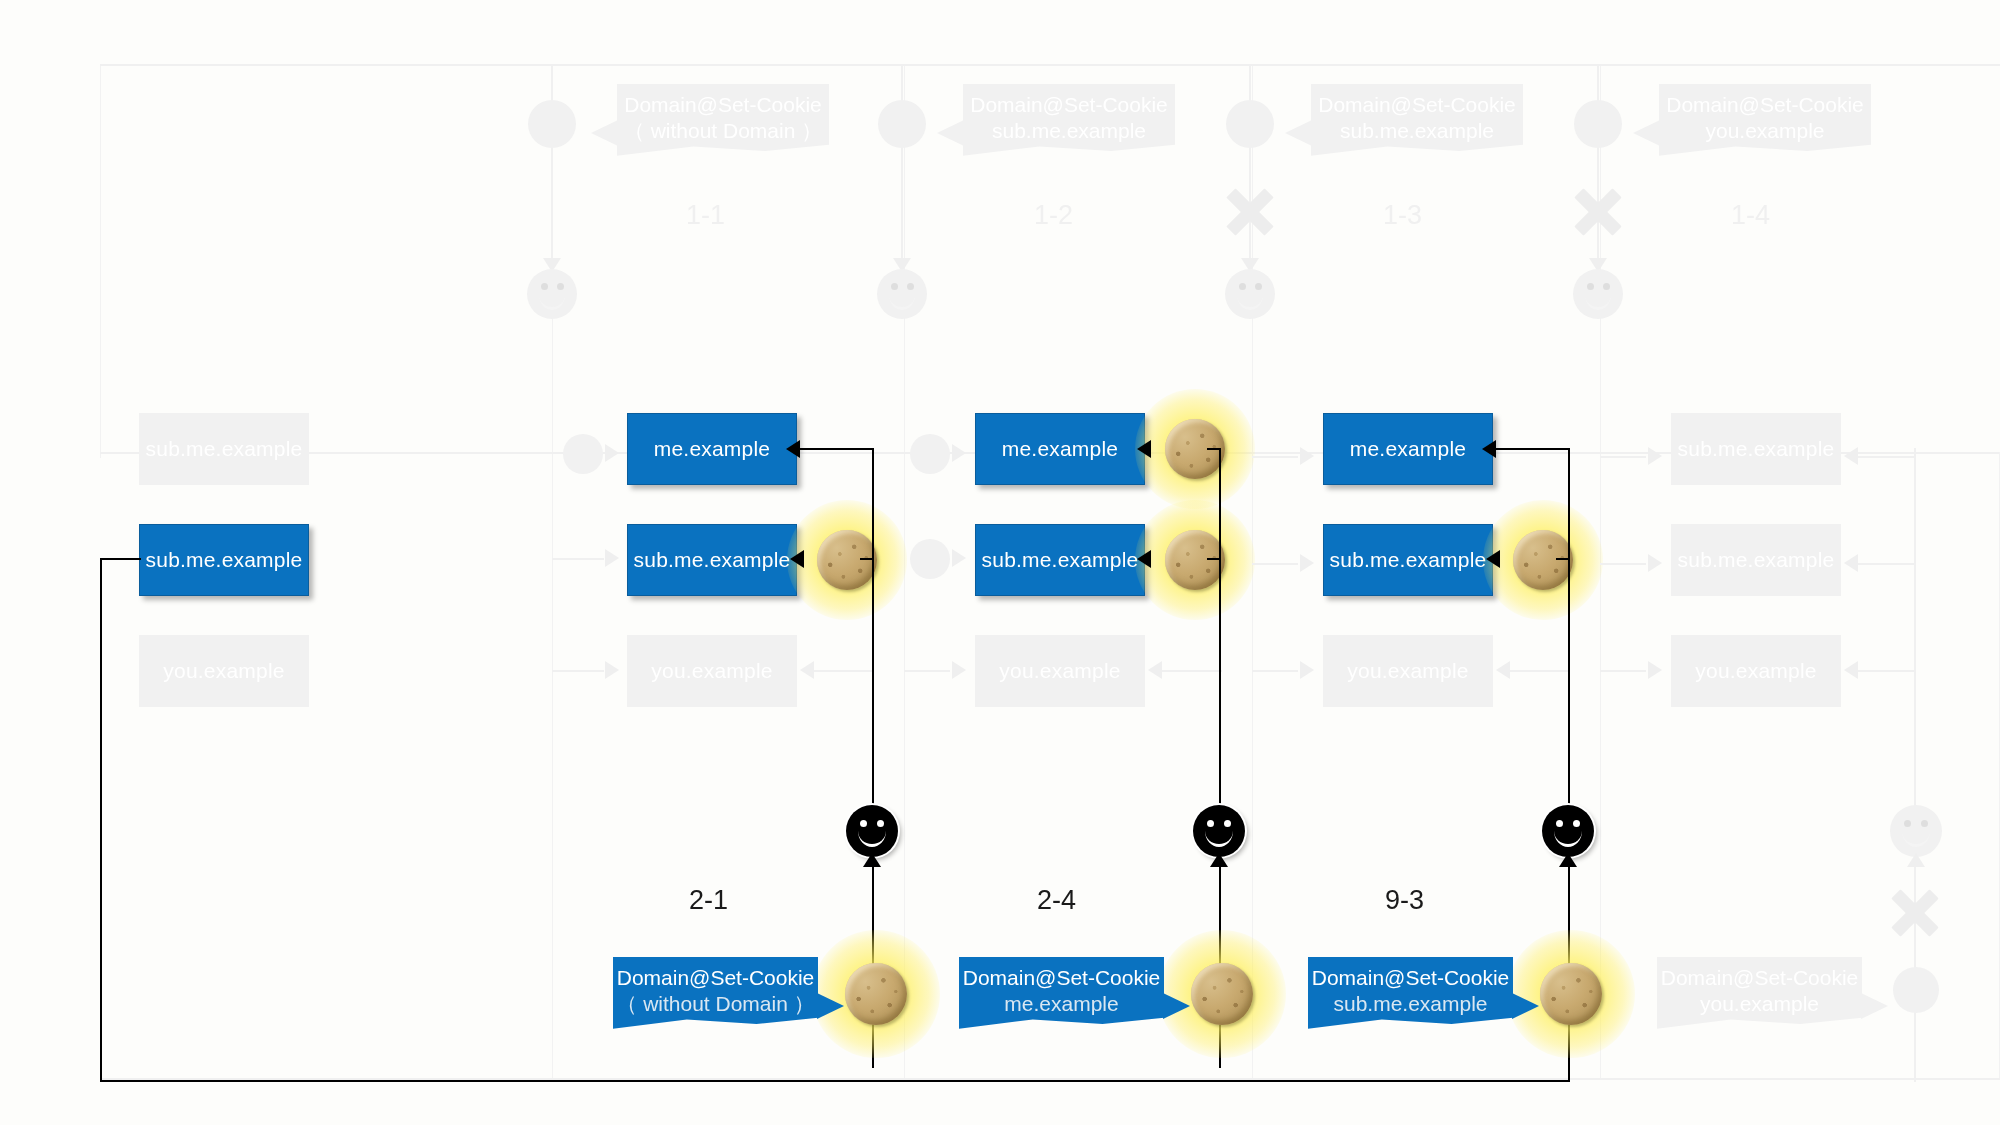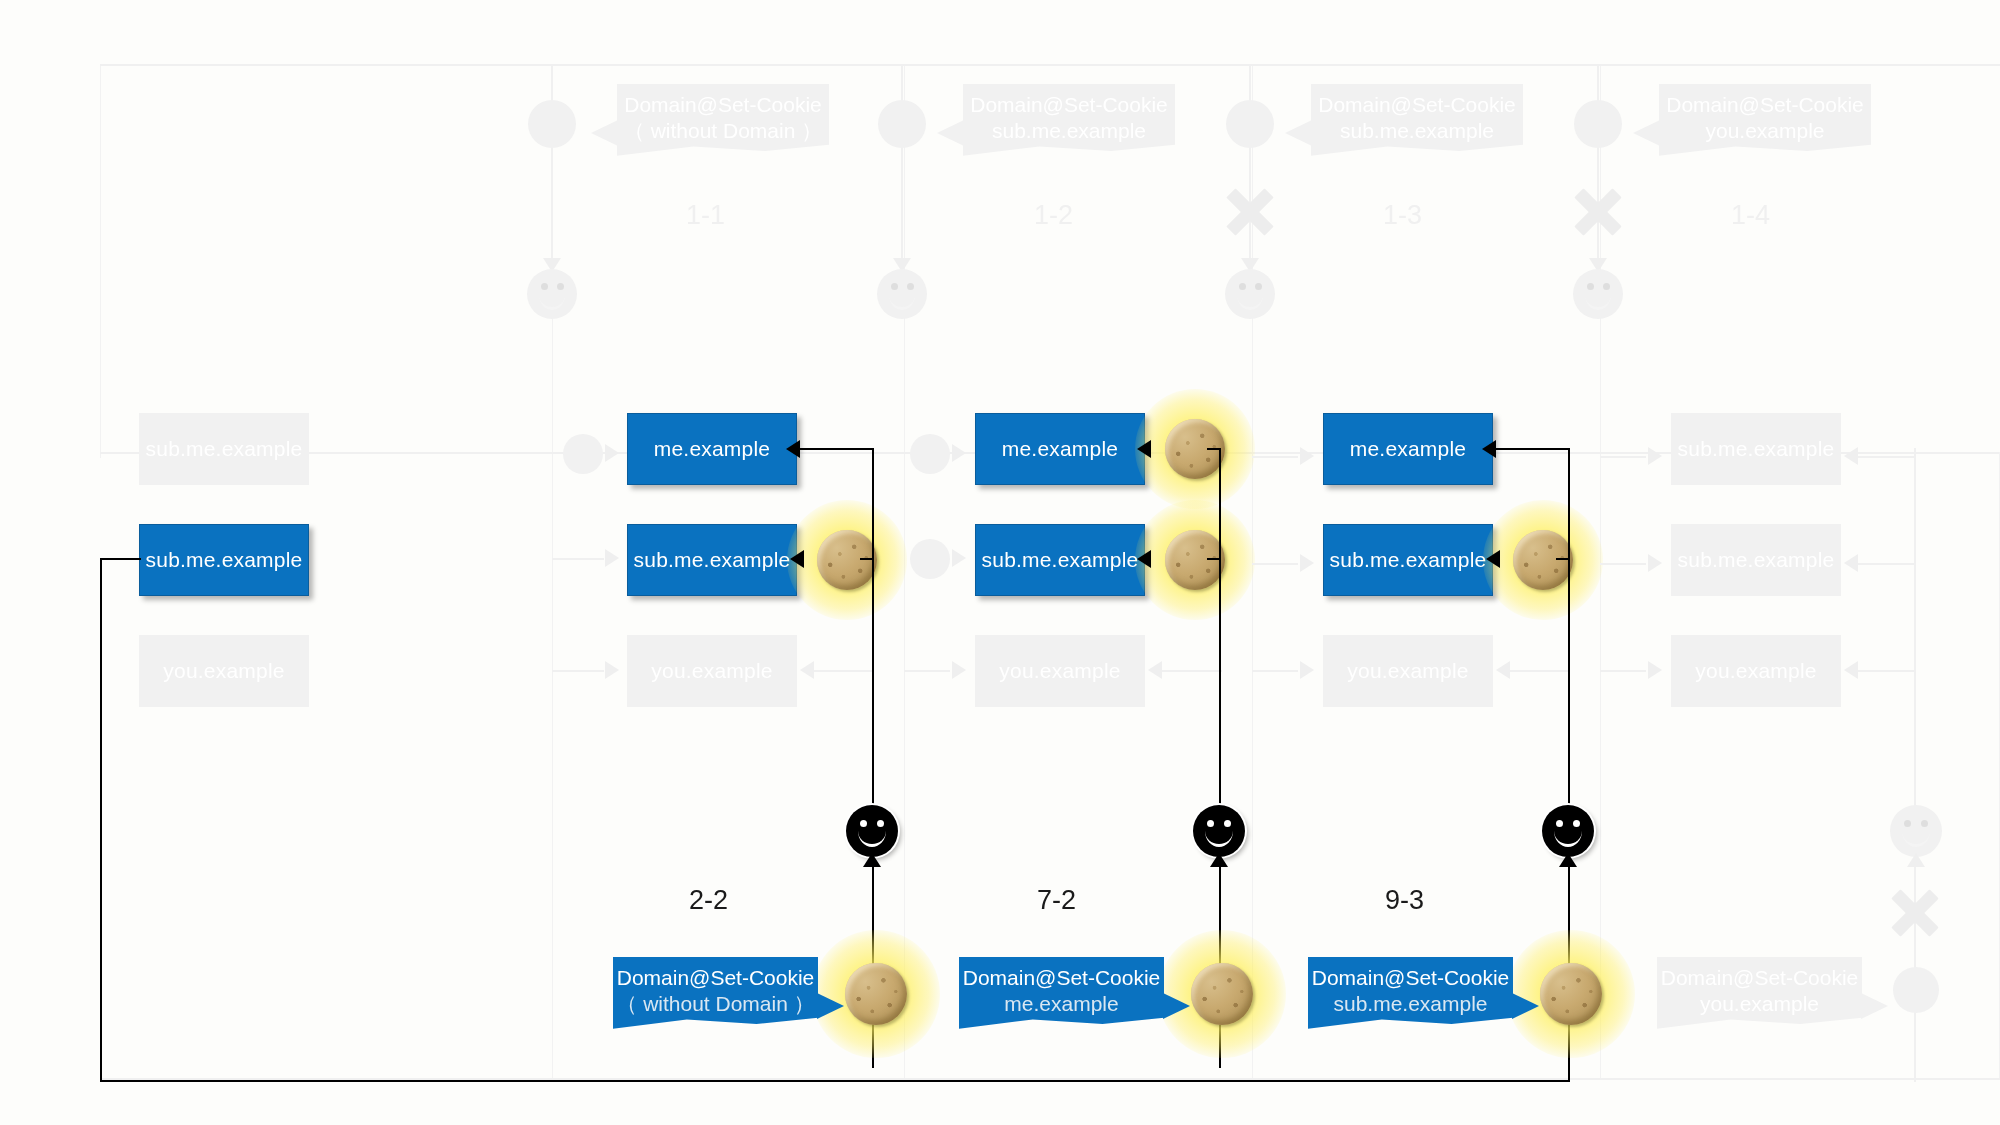--- a/index.html
+++ b/index.html
@@ -273,21 +273,21 @@
   <div class="ar left" style="left:786px;top:440px;"></div>
   <div class="ln h" style="left:860px;top:558px;width:14px;"></div>
   <div class="ar left" style="left:790px;top:550px;"></div>
 
   <div class="smiley active" style="left:846px;top:805px;width:52px;height:52px;">
     <span class="eye l"></span>
     <span class="eye r"></span>
     <span class="mouth"></span>
   </div>
   <div class="ar up" style="left:863px;top:853px;"></div>
-  <div class="steplbl" style="left:689px;top:885px;">2-2</div>
+  <div class="steplbl" style="left:689px;top:885px;">2-1</div>
   <div class="glow" style="left:812px;top:930px;width:128px;height:128px;"></div>
   <div class="cookie" style="left:845px;top:963px;width:62px;height:62px;"></div>
   <div class="callout active" style="left:613px;top:957px;width:205px;height:78px;">
     <div class="cbody">
       <div class="l1">Domain@Set-Cookie</div>
       <div class="l2">（ without Domain ）</div>
     </div>
     <div class="cpoint"></div>
   </div>
 
@@ -320,21 +320,21 @@
   <div class="ar left" style="left:1137px;top:440px;"></div>
   <div class="ln h" style="left:1207px;top:558px;width:14px;"></div>
   <div class="ar left" style="left:1137px;top:550px;"></div>
 
   <div class="smiley active" style="left:1193px;top:805px;width:52px;height:52px;">
     <span class="eye l"></span>
     <span class="eye r"></span>
     <span class="mouth"></span>
   </div>
   <div class="ar up" style="left:1210px;top:853px;"></div>
-  <div class="steplbl" style="left:1037px;top:885px;">7-2</div>
+  <div class="steplbl" style="left:1037px;top:885px;">2-4</div>
   <div class="glow" style="left:1158px;top:930px;width:128px;height:128px;"></div>
   <div class="cookie" style="left:1191px;top:963px;width:62px;height:62px;"></div>
   <div class="callout active" style="left:959px;top:957px;width:205px;height:78px;">
     <div class="cbody">
       <div class="l1">Domain@Set-Cookie</div>
       <div class="l2">me.example</div>
     </div>
     <div class="cpoint"></div>
   </div>
 

